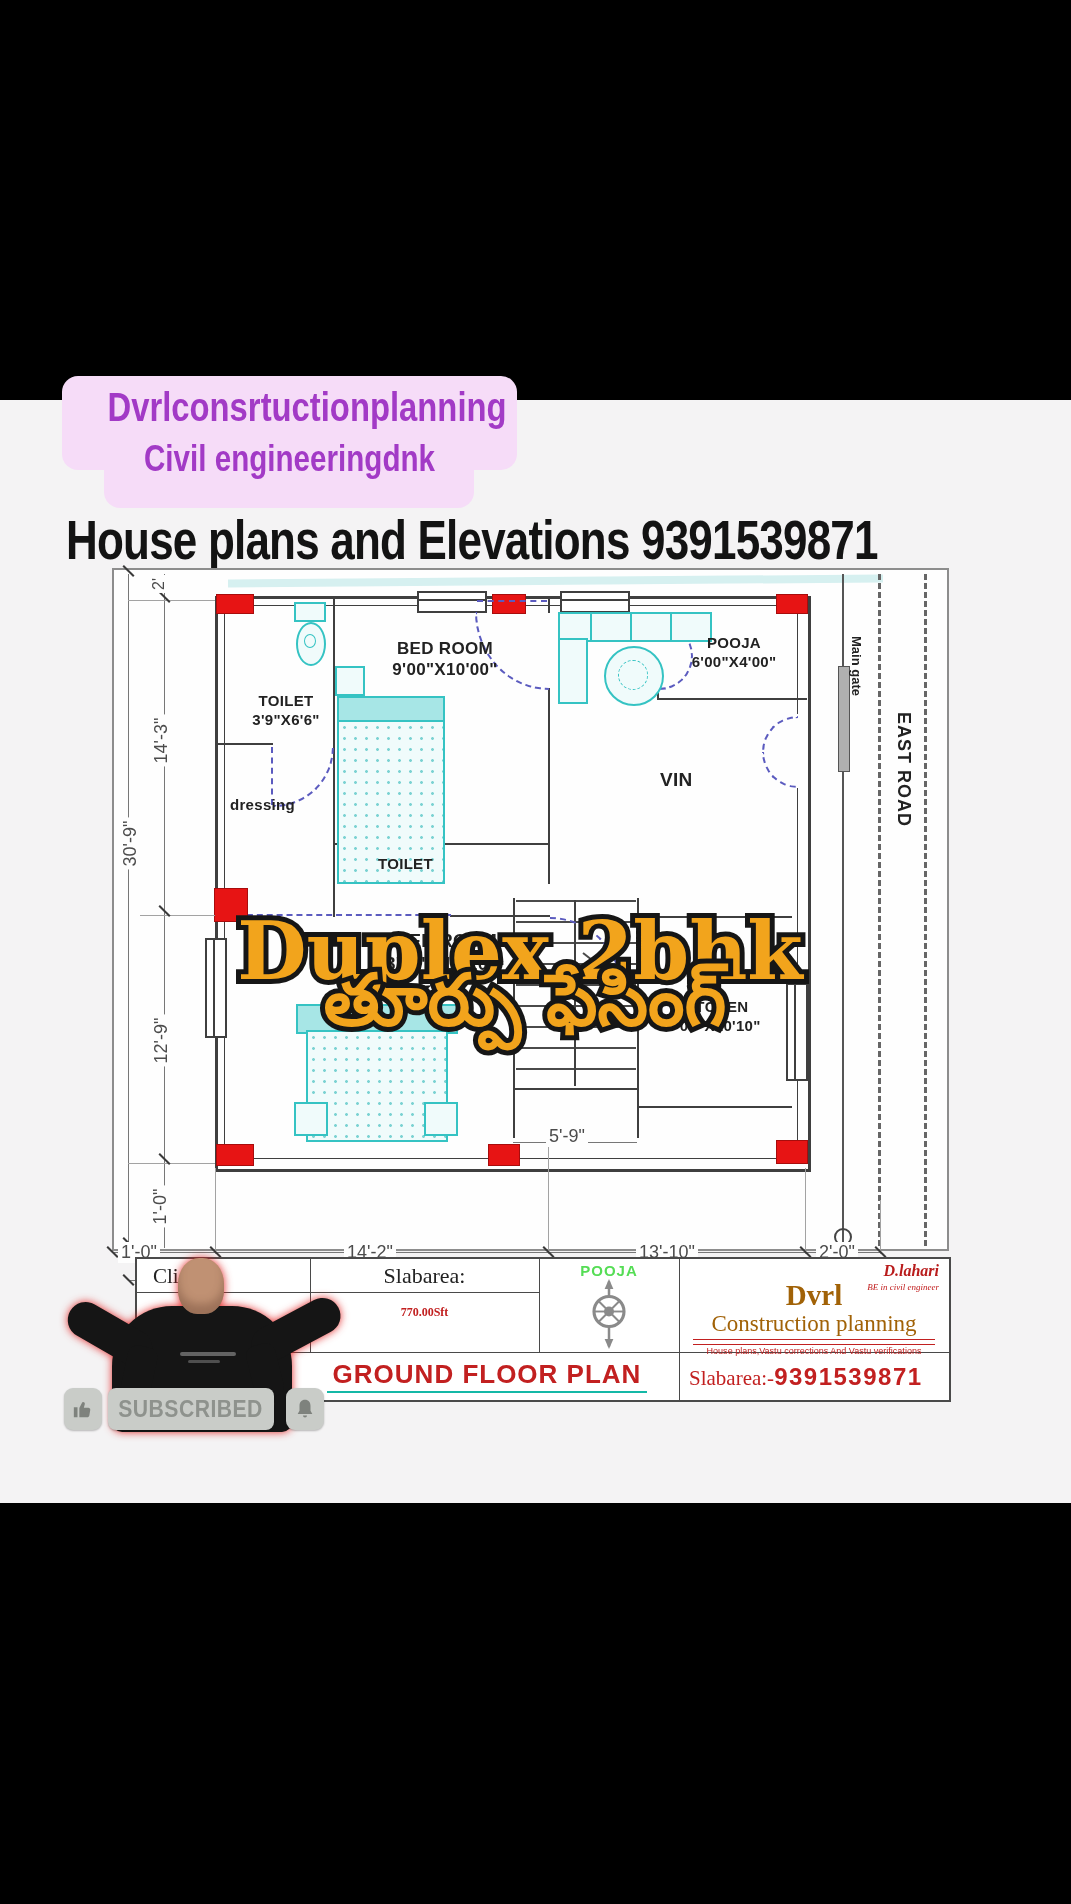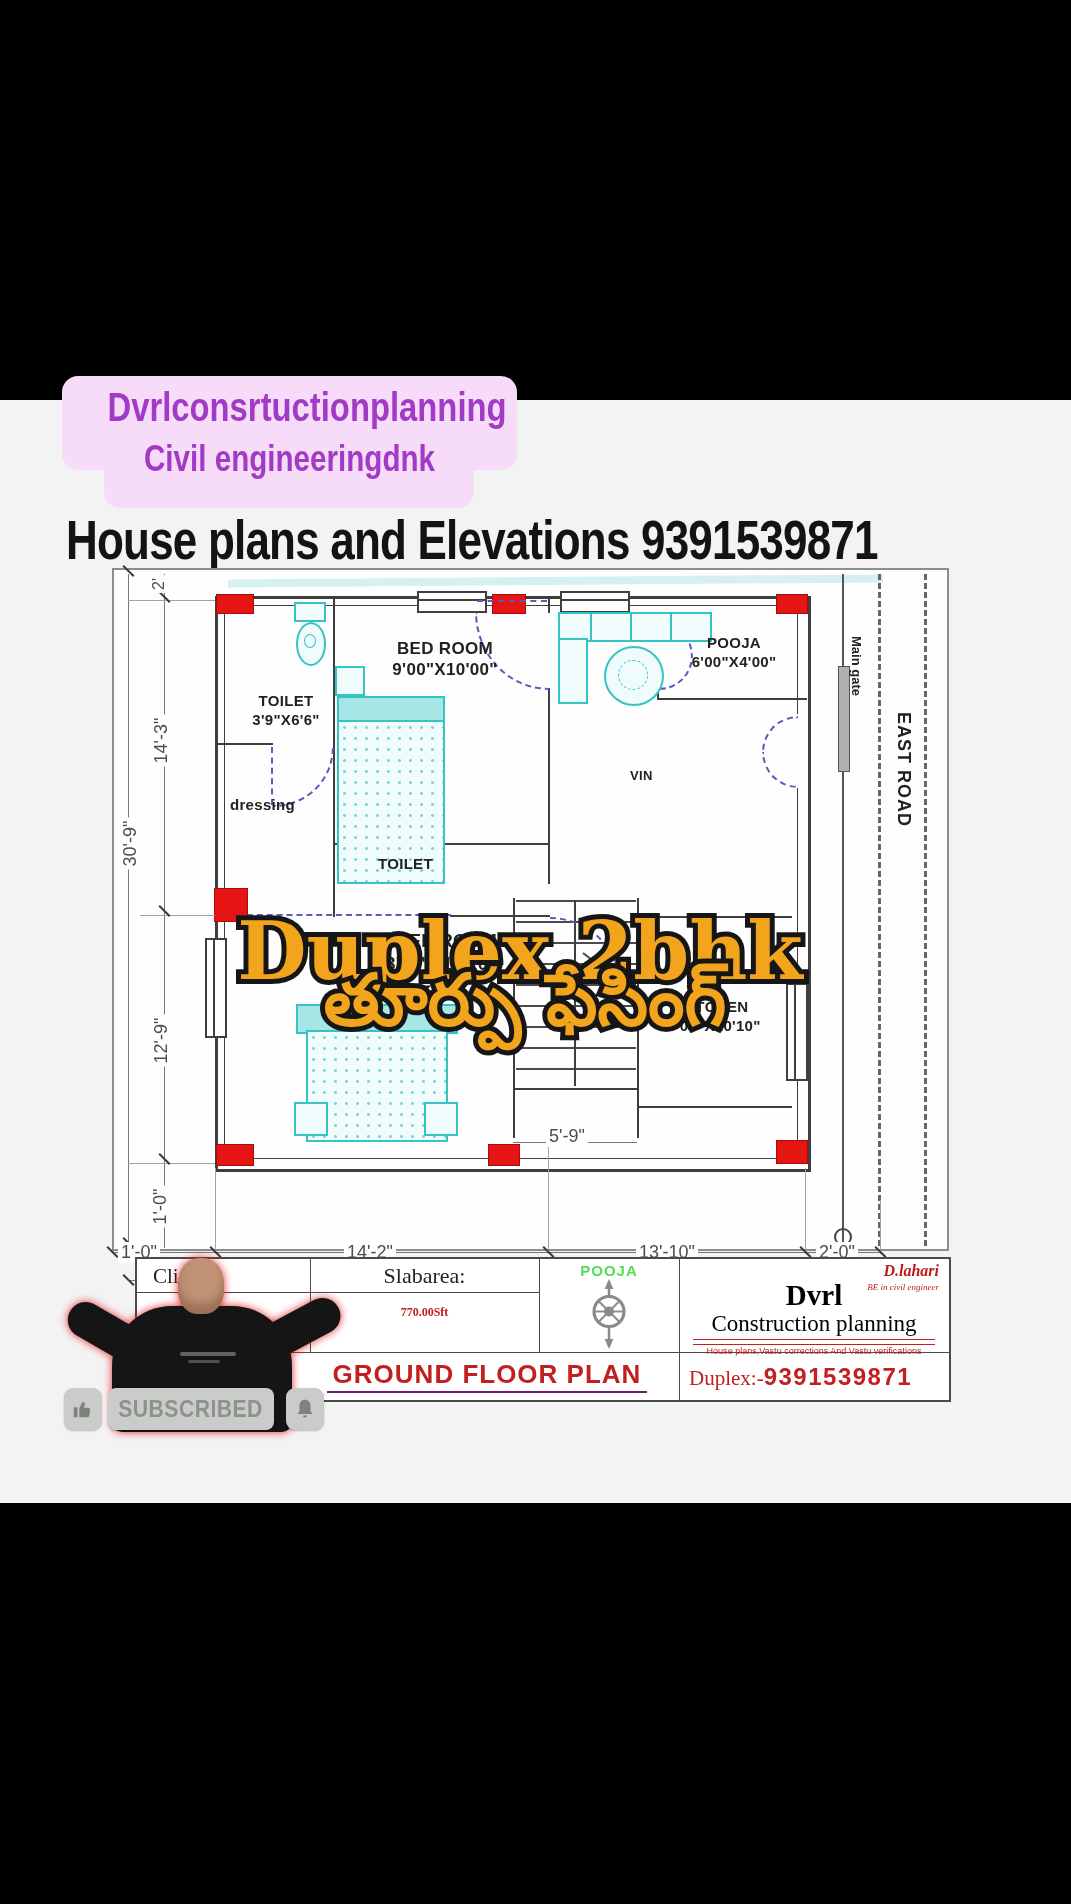--- a/index.html
+++ b/index.html
@@ -30,21 +30,21 @@
   .dots{background-image:radial-gradient(circle,#7bd2d2 1.2px,transparent 1.6px);background-size:11px 11px;}
   .redcol{background:#e71414;border:1px solid #a80c0c;}
   .win{background:#fff;border:2px solid #3f3f3f;}
   .vlabel{writing-mode:vertical-rl;font-weight:700;color:#222;white-space:nowrap;}
   .roaddash{border-left:3px dashed #666;}
   
   .tb{background:#fff;border:2px solid #4a4a4a;}
   .tbl{background:#4a4a4a;}
   .serif{font-family:"Liberation Serif",serif;}
   .red{color:#c22020;}
-  .blue{color:#000000;}
+  .blue{color:#a16207;}
   
   .big-outline{text-align:center;font-family:"DejaVu Serif",serif;font-weight:700;white-space:nowrap;}
   .big-outline .back{position:absolute;left:0;right:0;top:0;color:#161616;
       -webkit-text-stroke:10px #161616;}
   .big-outline .front{position:relative;color:#f2a41c;}
   
   .chip{background:#c9ccc8;border-radius:9px;box-shadow:0 1px 2px rgba(0,0,0,.25);
         display:flex;align-items:center;justify-content:center;}
   .sub-label{color:#8e928d;font-weight:700;font-size:23px;letter-spacing:.5px;transform:scaleX(.92);}
   
@@ -152,21 +152,21 @@
   <div class="abs rlabel" style="left:318px;top:930px;width:236px;font-size:18px;">
     <div>M/BED ROOM</div>
     <div>13'01"X10'10"</div>
   </div>
   <div class="abs rlabel" style="left:648px;top:998px;width:132px;font-size:15px;">
     <div>KITCHEN</div>
     <div>7'00"X10'10"</div>
   </div>
   <div class="abs rlabel" style="left:230px;top:796px;font-size:15px;font-weight:600;">dressing</div>
   <div class="abs rlabel" style="left:378px;top:855px;font-size:15px;">TOILET</div>
-  <div class="abs rlabel" style="left:630px;top:768px;font-size:13px;">VIN</div>
+  <div class="abs rlabel" style="left:660px;top:768px;font-size:19px;">VIN</div>
 
   <div class="abs" style="left:842px;top:574px;width:2px;height:94px;background:#555;"></div>
   <div class="abs" style="left:842px;top:768px;width:2px;height:477px;background:#555;"></div>
   <div class="abs" style="left:838px;top:666px;width:10px;height:104px;background:#b0b0b0;border:1px solid #555;"></div>
   <div class="abs" style="left:834px;top:1228px;width:14px;height:14px;border:2px solid #444;border-radius:50%;"></div>
   <div class="abs roaddash" style="left:878px;top:574px;height:672px;"></div>
   <div class="abs roaddash" style="left:924px;top:574px;height:672px;"></div>
   <div class="abs vlabel" style="left:849px;top:636px;font-size:13px;">Main gate</div>
   <div class="abs vlabel" style="left:893px;top:712px;font-size:18px;letter-spacing:1px;">EAST ROAD</div>
 
@@ -241,24 +241,24 @@
     </svg>
 
     <div class="abs serif" style="right:10px;top:3px;font-size:16px;font-weight:700;font-style:italic;color:#b91c1c;">D.lahari</div>
     <div class="abs serif red" style="right:10px;top:23px;font-size:9px;font-style:italic;">BE in civil engineer</div>
     <div class="abs serif blue" style="left:542px;top:20px;width:270px;text-align:center;font-size:29px;font-weight:700;">Dvrl</div>
     <div class="abs serif blue" style="left:542px;top:52px;width:270px;text-align:center;font-size:23px;">Construction planning</div>
     <div class="abs" style="left:556px;top:80px;width:242px;height:4px;border-top:1px solid #c22020;border-bottom:1px solid #c22020;"></div>
     <div class="abs red" style="left:542px;top:86px;width:270px;text-align:center;font-size:9.5px;white-space:nowrap;transform:scaleX(.95);">House plans,Vastu corrections And Vastu verifications</div>
 
     <div class="abs" style="left:120px;top:100px;width:460px;text-align:center;">
-      <span class="red" style="font-size:26px;font-weight:700;letter-spacing:1px;border-bottom:2px solid #701a75;padding:0 6px 2px;">GROUND FLOOR PLAN</span>
+      <span class="red" style="font-size:26px;font-weight:700;letter-spacing:1px;border-bottom:2px solid #14b8a6;padding:0 6px 2px;">GROUND FLOOR PLAN</span>
     </div>
     <div class="abs" style="left:552px;top:104px;white-space:nowrap;">
-      <span class="serif red" style="font-size:21px;">Duplex:-</span><span class="red" style="font-size:24px;font-weight:700;letter-spacing:1.5px;">9391539871</span>
+      <span class="serif red" style="font-size:21px;">Slabarea:-</span><span class="red" style="font-size:24px;font-weight:700;letter-spacing:1.5px;">9391539871</span>
     </div>
   </div>
 
   <div class="abs person" style="left:50px;top:1254px;width:310px;height:180px;z-index:40;filter:drop-shadow(0 0 4px rgba(225,20,20,.9));">
     <div class="cloth" style="left:62px;top:52px;width:180px;height:126px;border-radius:60px 60px 10px 10px;"></div>
     <div class="cloth" style="left:14px;top:62px;width:92px;height:36px;border-radius:18px;transform:rotate(30deg);"></div>
     <div class="cloth" style="left:198px;top:58px;width:96px;height:36px;border-radius:18px;transform:rotate(-28deg);"></div>
     <div class="cloth" style="left:74px;top:92px;width:30px;height:54px;border-radius:10px;transform:rotate(12deg);"></div>
     <div class="cloth" style="left:200px;top:90px;width:30px;height:54px;border-radius:10px;transform:rotate(-14deg);"></div>
     <div class="skin" style="left:84px;top:140px;width:18px;height:22px;border-radius:45%;transform:rotate(8deg);"></div>

